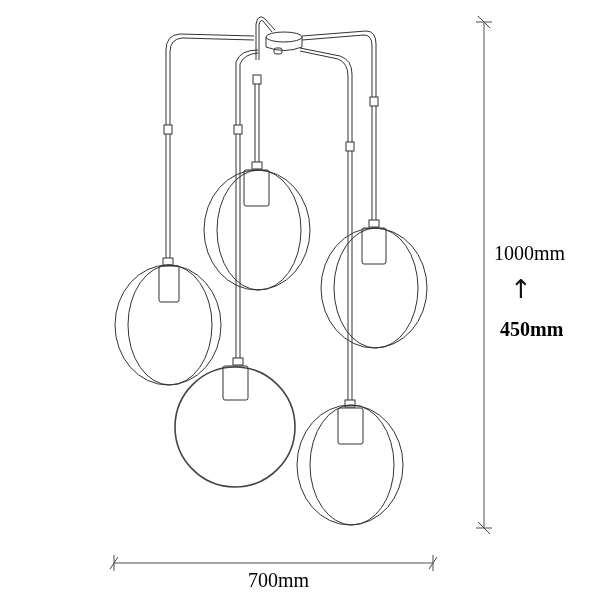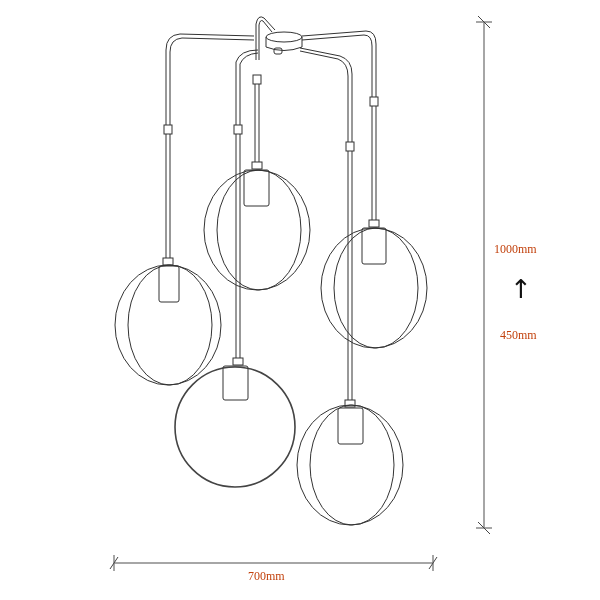--- a/index.html
+++ b/index.html
@@ -1,18 +1,18 @@
 <!DOCTYPE html>
 <html><head>
 <meta charset="utf-8">
 <style>
   html, body { margin: 0; padding: 0; background: #ffffff; }
   body { width: 600px; height: 600px; position: relative; overflow: hidden; font-family: "Liberation Serif", serif; }
   svg { position: absolute; left: 0; top: 0; }
-  .lbl { position: absolute; font-size: 12px; color: #c2410c; white-space: nowrap; font-family: "Liberation Serif", serif; }
+  .lbl { position: absolute; font-size: 20px; color: #000000; white-space: nowrap; font-family: "Liberation Serif", serif; }
   .arrow { position: absolute; font-size: 26px; color: #111; font-family: "DejaVu Sans", sans-serif; line-height: 1; }
 </style>
 </head>
 <body>
 
 <svg width="600" height="600" viewBox="0 0 600 600">
   <g fill="none" stroke="#333" stroke-width="1">
 
     <g>
       <ellipse cx="284" cy="37" rx="18" ry="5"></ellipse>
@@ -109,14 +109,14 @@
       <line x1="114" y1="555" x2="114" y2="571"></line>
       <line x1="110" y1="569" x2="118" y2="557" stroke="#444" stroke-width="1"></line>
       <line x1="433" y1="555" x2="433" y2="571"></line>
       <line x1="429" y1="569" x2="437" y2="557" stroke="#444" stroke-width="1"></line>
     </g>
   </g>
 </svg>
 
 <div class="lbl" style="left:494px; top:242px;">1000mm</div>
 <div class="arrow" style="left:510px; top:276px;">↑</div>
-<div class="lbl" style="left:500px; top:328px;">450mm</div>
+<div class="lbl" style="left:500px; top:318px;font-weight:bold;">450mm</div>
 <div class="lbl" style="left:248px; top:569px;">700mm</div>
 
 </body></html>

